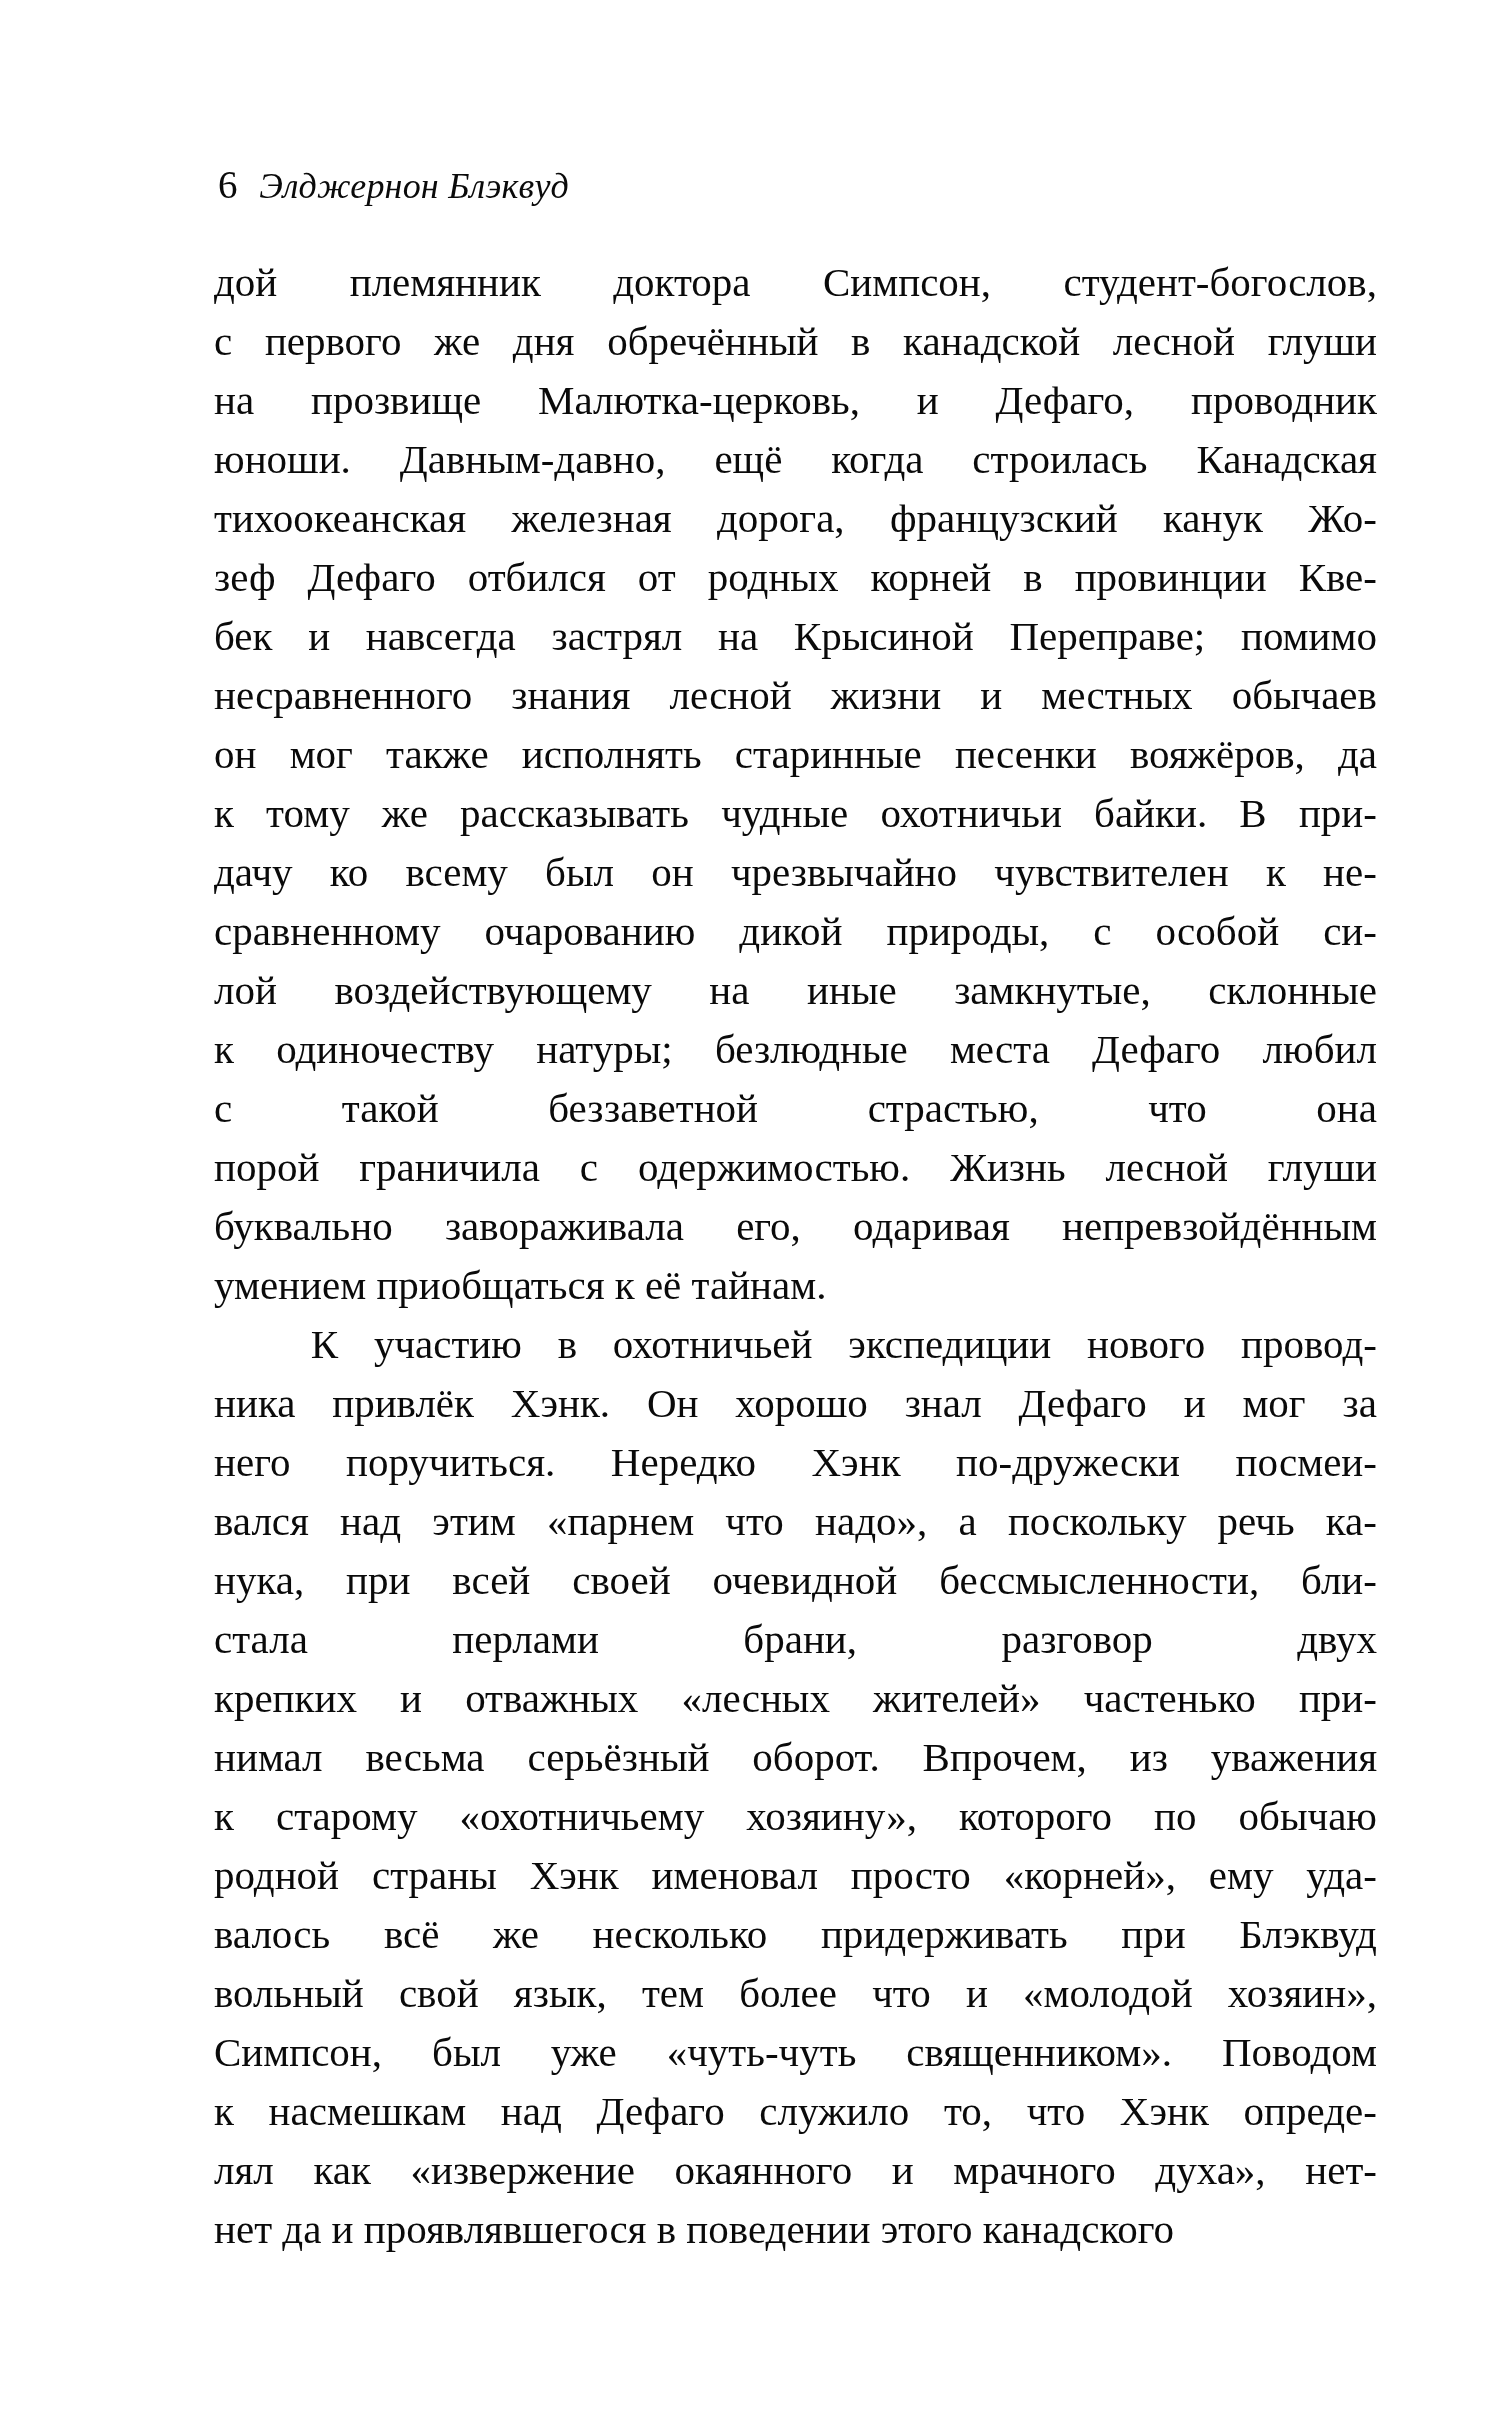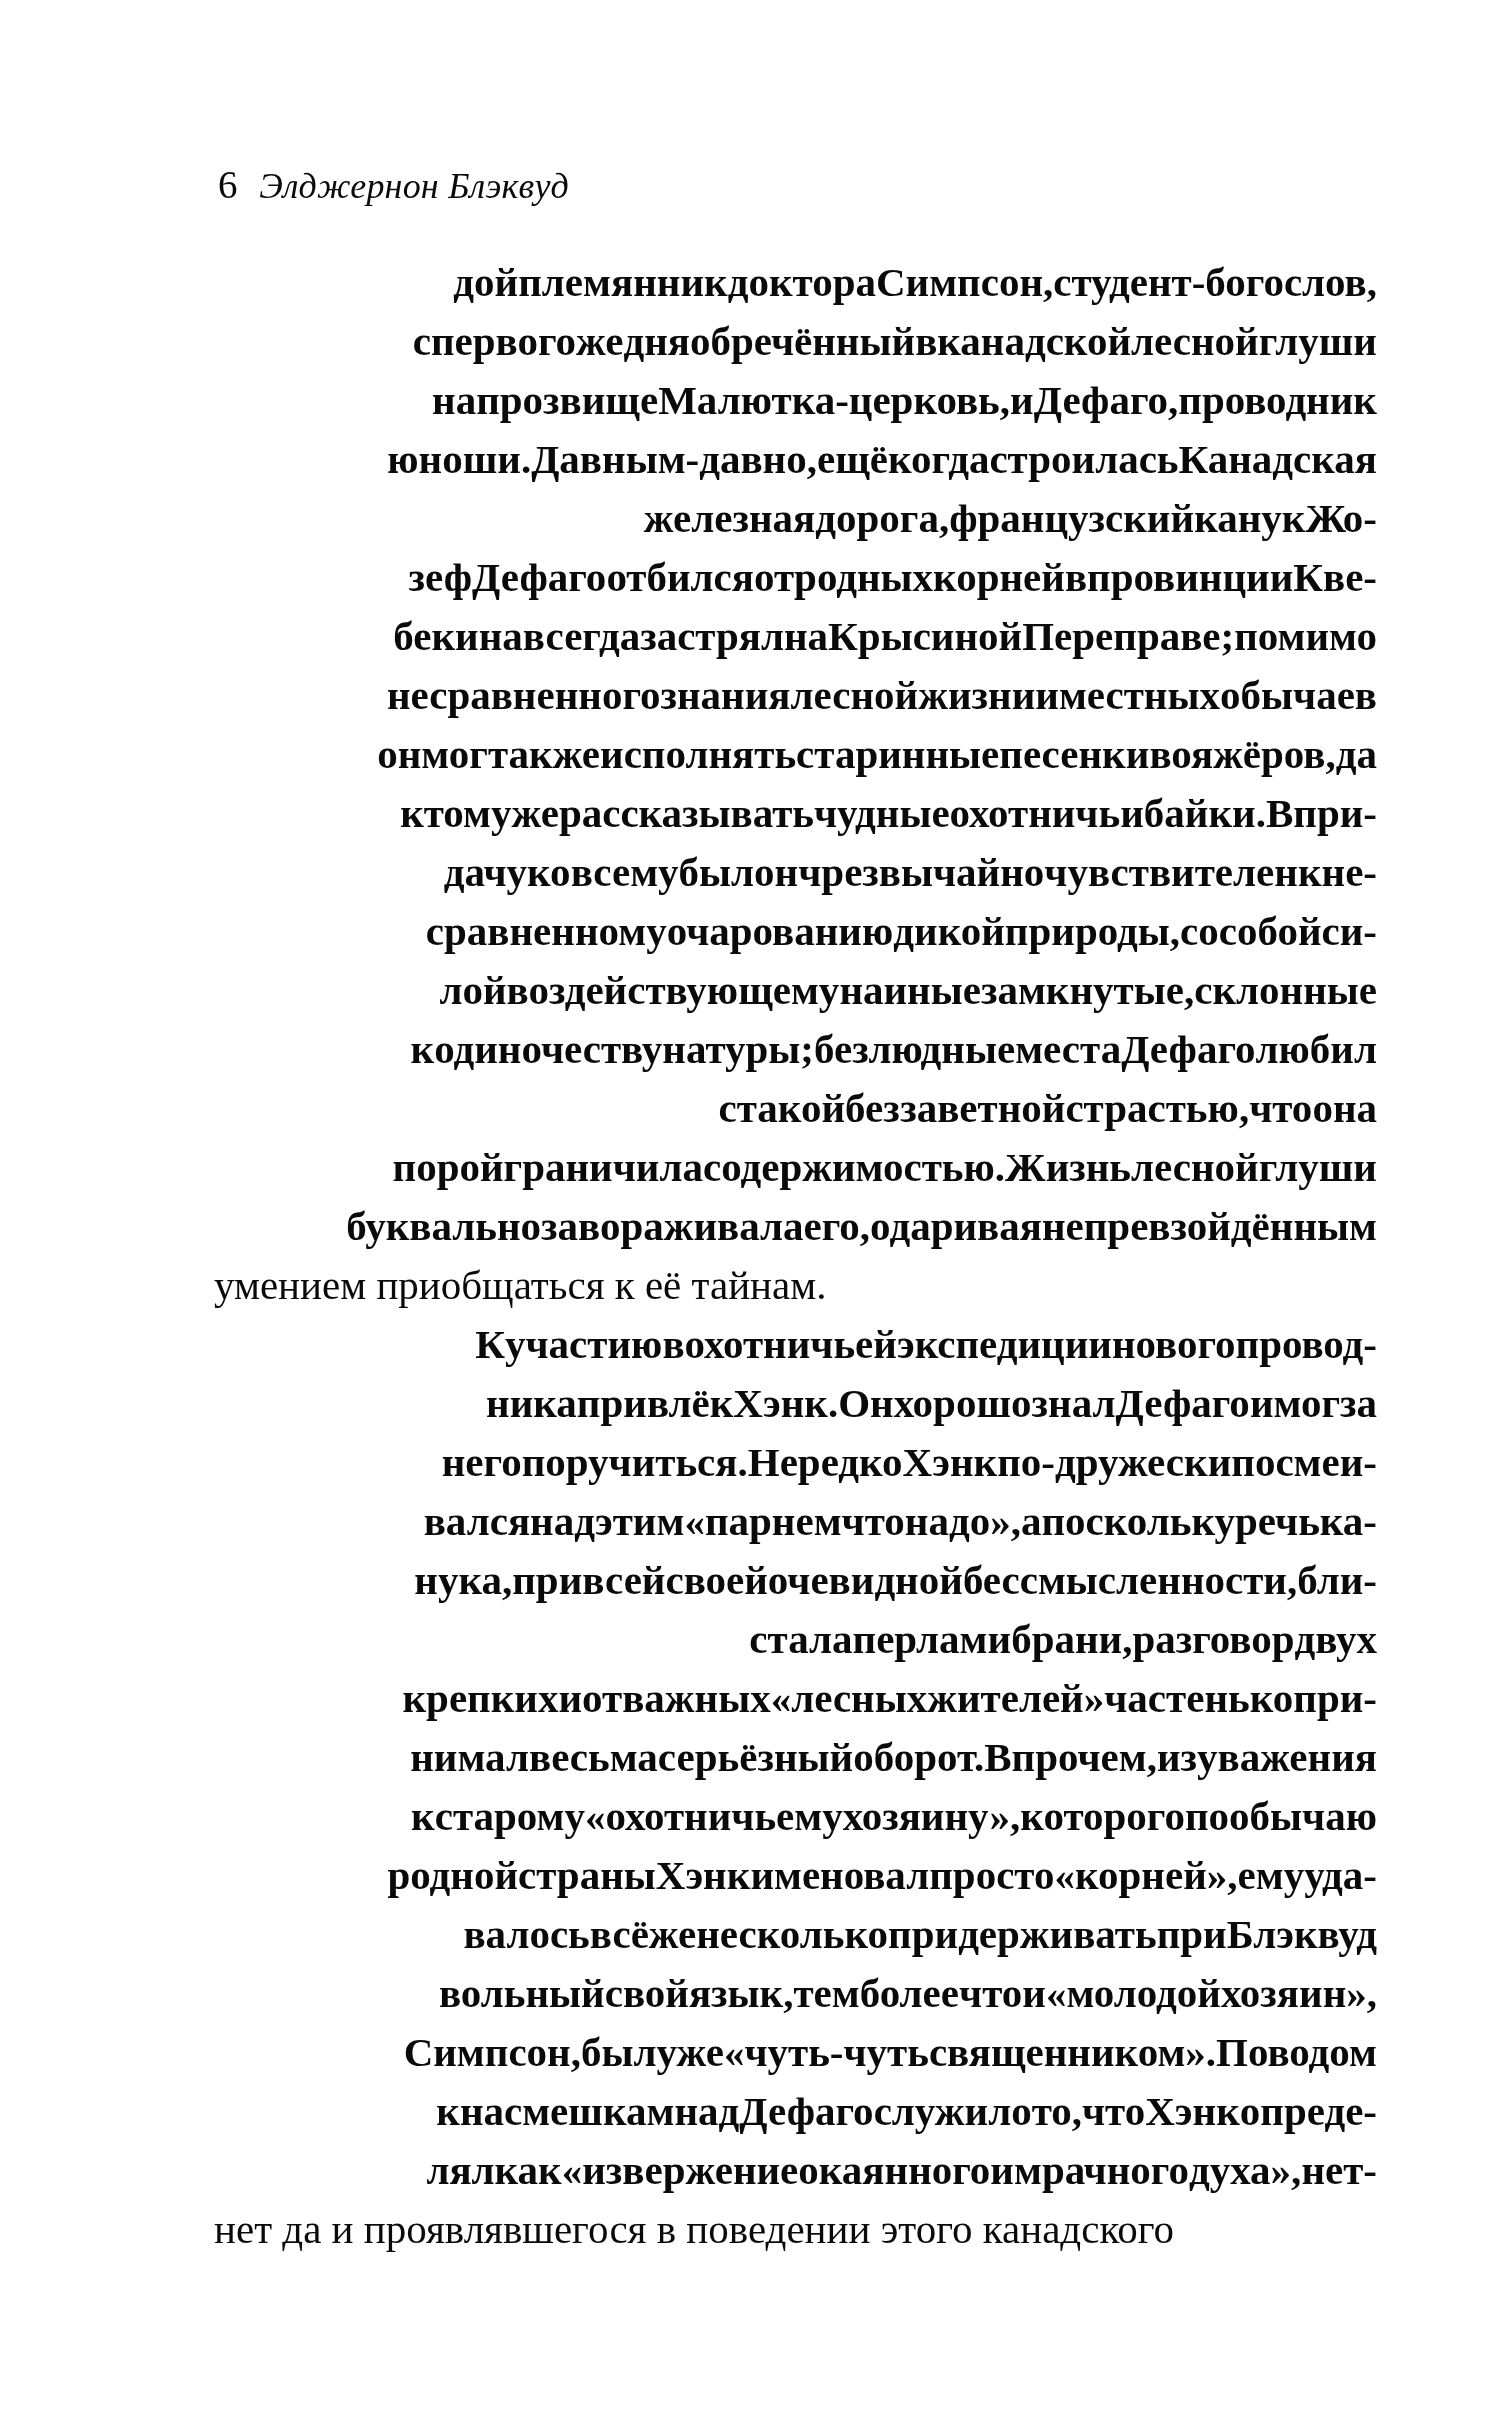--- a/index.html
+++ b/index.html
@@ -58,23 +58,22 @@
     word-spacing: 0px;
     hyphens: none;
   }
   .para .line {
     display: block;
     white-space: pre;
   }
   
   .para .line.j {
     display: flex;
-    justify-content: flex-end;
+    justify-content: space-between;
     white-space: pre;
-    font-weight: bold;
   }
   .para .line.j > span {
     white-space: pre;
   }
   .para .line.last {
     display: block;
   }
   .indent {
     display: inline-block;
     width: 61px;
@@ -91,21 +90,21 @@
       <span class="folio">6</span>
       <span class="author">Элджернон Блэквуд</span>
     </div>
 
     <div class="body-block">
         <p class="para">
           <span class="line j"><span>дой</span><span>племянник</span><span>доктора</span><span>Симпсон,</span><span>студент-богослов,</span></span>
           <span class="line j"><span>с</span><span>первого</span><span>же</span><span>дня</span><span>обречённый</span><span>в</span><span>канадской</span><span>лесной</span><span>глуши</span></span>
           <span class="line j"><span>на</span><span>прозвище</span><span>Малютка-церковь,</span><span>и</span><span>Дефаго,</span><span>проводник</span></span>
           <span class="line j"><span>юноши.</span><span>Давным-давно,</span><span>ещё</span><span>когда</span><span>строилась</span><span>Канадская</span></span>
-          <span class="line j"><span>железная</span><span>дорога,</span><span>французский</span><span>канук</span><span>Жо-</span></span>
+          <span class="line j"><span>тихоокеанская</span><span>железная</span><span>дорога,</span><span>французский</span><span>канук</span><span>Жо-</span></span>
           <span class="line j"><span>зеф</span><span>Дефаго</span><span>отбился</span><span>от</span><span>родных</span><span>корней</span><span>в</span><span>провинции</span><span>Кве-</span></span>
           <span class="line j"><span>бек</span><span>и</span><span>навсегда</span><span>застрял</span><span>на</span><span>Крысиной</span><span>Переправе;</span><span>помимо</span></span>
           <span class="line j"><span>несравненного</span><span>знания</span><span>лесной</span><span>жизни</span><span>и</span><span>местных</span><span>обычаев</span></span>
           <span class="line j"><span>он</span><span>мог</span><span>также</span><span>исполнять</span><span>старинные</span><span>песенки</span><span>вояжёров,</span><span>да</span></span>
           <span class="line j"><span>к</span><span>тому</span><span>же</span><span>рассказывать</span><span>чудные</span><span>охотничьи</span><span>байки.</span><span>В</span><span>при-</span></span>
           <span class="line j"><span>дачу</span><span>ко</span><span>всему</span><span>был</span><span>он</span><span>чрезвычайно</span><span>чувствителен</span><span>к</span><span>не-</span></span>
           <span class="line j"><span>сравненному</span><span>очарованию</span><span>дикой</span><span>природы,</span><span>с</span><span>особой</span><span>си-</span></span>
           <span class="line j"><span>лой</span><span>воздействующему</span><span>на</span><span>иные</span><span>замкнутые,</span><span>склонные</span></span>
           <span class="line j"><span>к</span><span>одиночеству</span><span>натуры;</span><span>безлюдные</span><span>места</span><span>Дефаго</span><span>любил</span></span>
           <span class="line j"><span>с</span><span>такой</span><span>беззаветной</span><span>страстью,</span><span>что</span><span>она</span></span>

